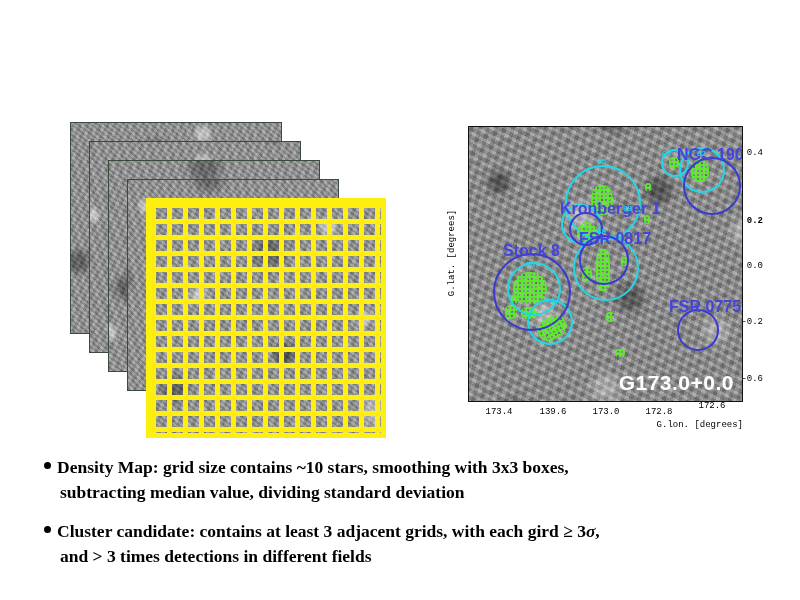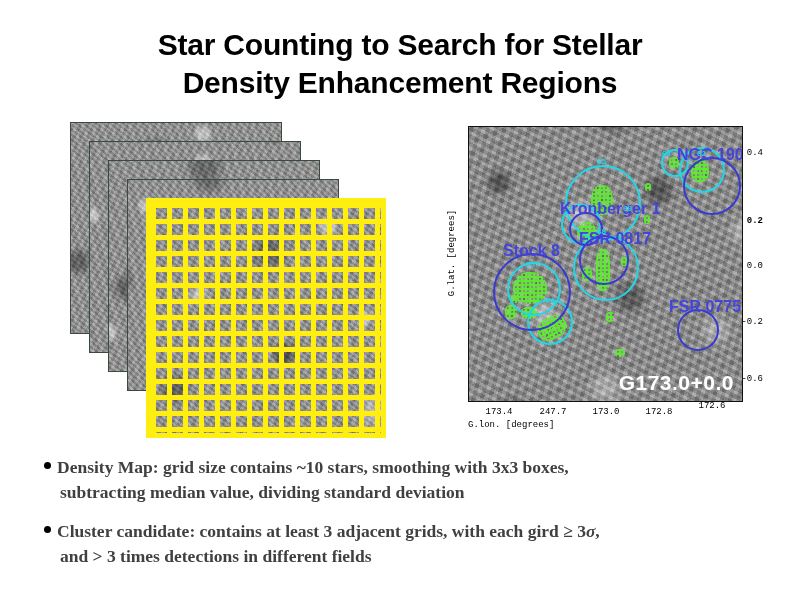--- a/index.html
+++ b/index.html
@@ -168,60 +168,56 @@
     position:absolute;right:0;width:30px;text-align:right;
     font-family:"Liberation Mono","DejaVu Sans Mono",monospace;
     font-size:9px;color:#000;
   }
   .xtick{
     position:absolute;top:0;width:40px;text-align:center;
     font-family:"Liberation Mono","DejaVu Sans Mono",monospace;
     font-size:9px;color:#000;
   }
   #xaxislabel{
-    position:absolute;left:35px;top:302px;width:275px;text-align:left;
+    position:absolute;left:35px;top:302px;width:275px;text-align:right;
     font-family:"Liberation Mono","DejaVu Sans Mono",monospace;
     font-size:9px;color:#000;
   }
   #yaxislabel{
     position:absolute;left:-46px;top:130px;width:130px;text-align:center;
     font-family:"Liberation Mono","DejaVu Sans Mono",monospace;
     font-size:9px;color:#000;
     transform:rotate(-90deg);
   }
 
   
   #bullets{position:absolute;left:44px;top:455px;width:720px;}
   .bullet{
     position:relative;
     padding-left:13px;
     margin-bottom:14px;
     font-family:"Liberation Serif","DejaVu Serif",serif;
     font-weight:bold;
     font-size:17.5px;
     line-height:25px;
-    color:#404040;
+    color:#000000;
   }
   .bullet .dot{
     position:absolute;left:0;top:7px;
     width:7px;height:7px;border-radius:50%;background:#000;
   }
   .bullet .txt{display:block;}
   .bullet .ln2{display:block;padding-left:3px;}
   .sig{font-family:"Liberation Serif","DejaVu Serif",serif;font-style:italic;}
 </style>
 </head>
 <body>
 
 <div id="slide">
 
-  <div class="title">
-    <span>Star Counting to Search for Stellar</span>
-    <span class="l2">Density Enhancement Regions</span>
-  </div>
 
   <div id="stack">
     <div class="frame" id="f1">
         <div class="noise"></div>
       </div>
     <div class="frame" id="f2">
         <div class="noise v2"></div>
       </div>
     <div class="frame" id="f3">
         <div class="noise v3"></div>
@@ -292,21 +288,21 @@
       <div class="maplabel cy" style="left:118px;top:78px;padding-left:36px;">69</div>
       <div class="maplabel bl" style="left:34px;top:116px;">Stock 8</div>
       <div class="maplabel cy" style="left:57px;top:134px;">75</div>
       <div class="maplabel cy" style="left:77px;top:170px;">71</div>
       <div class="maplabel bl" style="left:200px;top:172px;">FSR 0775</div>
 
       <div id="fieldname">G173.0+0.0</div>
     </div>
 
     <div class="xtick" style="left:46px;top:289px;">173.4</div>
-    <div class="xtick" style="left:100px;top:289px;">247.7</div>
+    <div class="xtick" style="left:100px;top:289px;">139.6</div>
     <div class="xtick" style="left:153px;top:289px;">173.0</div>
     <div class="xtick" style="left:206px;top:289px;">172.8</div>
     <div class="xtick" style="left:259px;top:283px;">172.6</div>
 
     <div id="xaxislabel">G.lon. [degrees]</div>
   </div>
 
   <div id="bullets">
 
     <div class="bullet">

